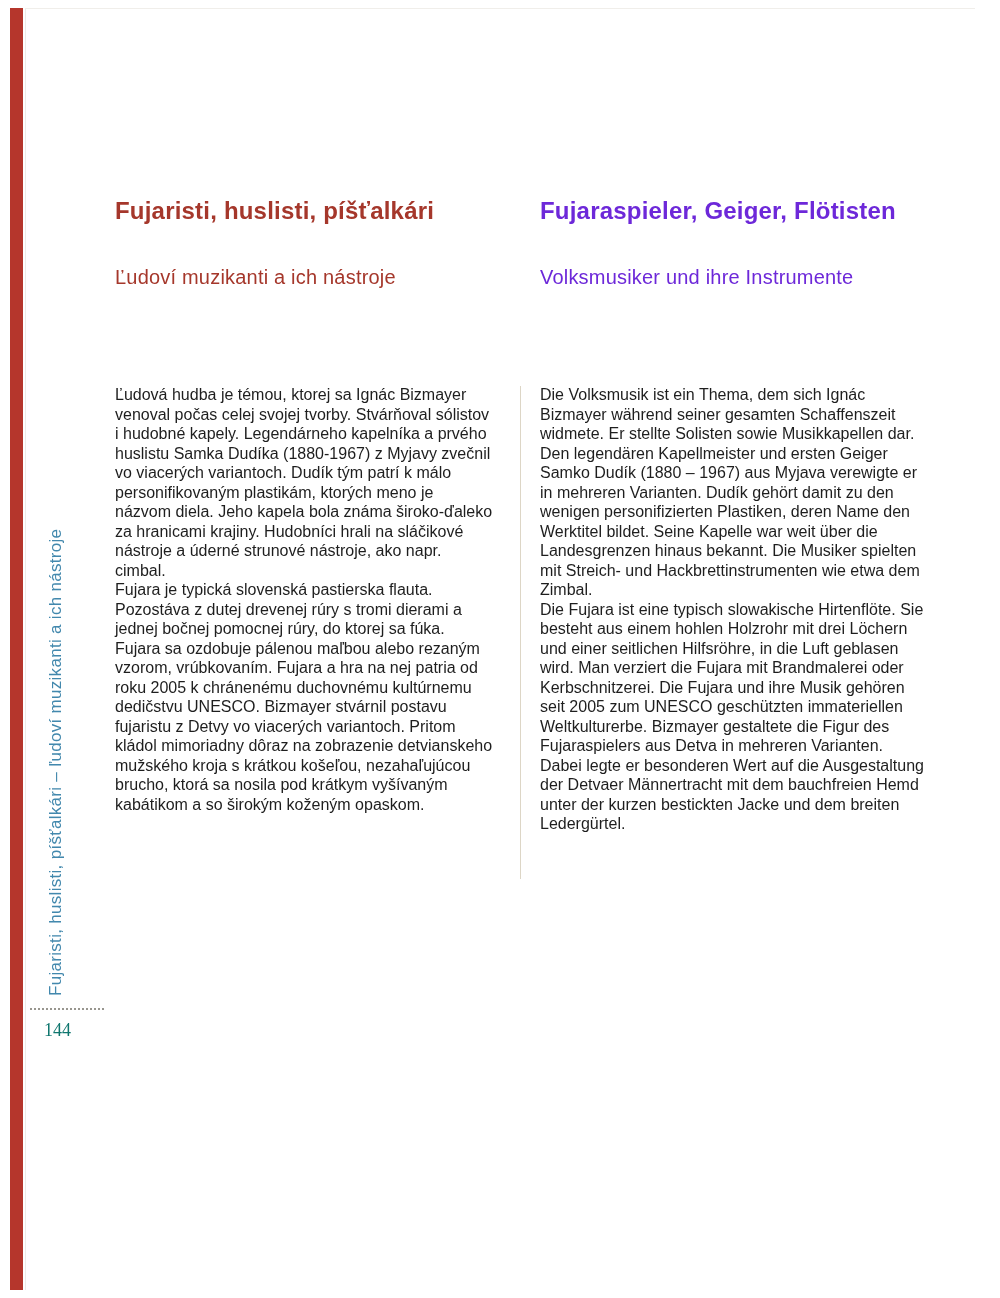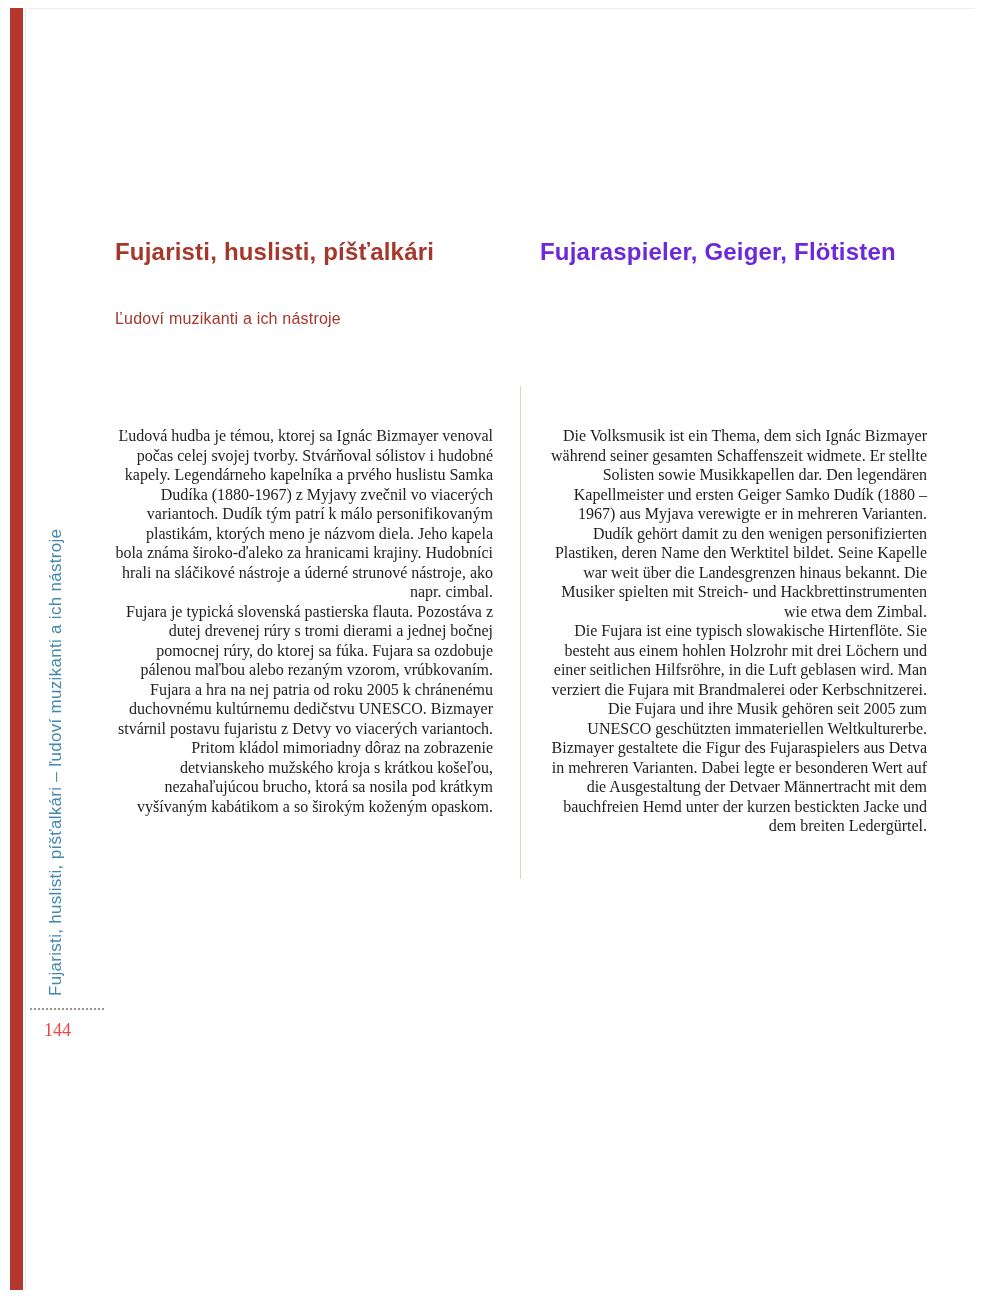--- a/index.html
+++ b/index.html
@@ -46,50 +46,50 @@
     position: absolute;
     left: 30px; top: 1008px;
     width: 74px; height: 0;
     border-top: 2px dotted #98968f;
   }
   .page-number {
     position: absolute;
     left: 44px; top: 1020px;
     font-family: "Liberation Serif", serif;
     font-size: 18px;
-    color: #ef4444;
+    color: #0f766e;
   }
   .columns {
     position: absolute;
     left: 115px; top: 196px;
     width: 812px;
     display: flex;
   }
   .col-left  { width: 378px; }
   .col-right { width: 387px; margin-left: 47px; }
-  .col-head  { height: 189px; overflow: hidden; margin-top: 41px; }
+  .col-head  { height: 189px; overflow: hidden; }
   .head {
     font-size: 24px; line-height: 30px;
     font-weight: bold;
     letter-spacing: 0.2px;
     margin: 0 0 36px 0;
   }
   .subhead {
-    font-size: 16px; line-height: 31px;
+    font-size: 20px; line-height: 31px;
     font-weight: normal;
     letter-spacing: 0.2px;
   }
   .red  { color: #a5372b; }
   .dark { color: #6d28d9; }
   .col-left .subhead { max-width: 330px; }
   .body {
-    font-family: Liberation Serif, serif;
+    font-family: Liberation Sans, sans-serif;
     font-size: 16px; line-height: 19.5px;
     color: #1e1e1e;
-    text-align: right;
+    text-align: left;
   }
   .body + .body { }
   .col-divider {
     position: absolute;
     left: 405px; top: 190px;
     width: 1px; height: 493px;
     background: #ddd6c6;
   }
 </style>
 </head>
@@ -115,19 +115,20 @@
       </div>
       <p class="body">Ľudová hudba je témou, ktorej sa Ignác Bizmayer venoval počas celej svojej tvorby. Stvárňoval sólistov i hudobné kapely. Legendárneho kapelníka a prvého huslistu Samka Dudíka (1880-1967) z Myjavy zvečnil vo viacerých variantoch. Dudík tým patrí k málo personifikovaným plastikám, ktorých meno je názvom diela. Jeho kapela bola známa široko-ďaleko za hranicami krajiny. Hudobníci hrali na sláčikové nástroje a úderné strunové nástroje, ako napr. cimbal.</p>
       <p class="body">Fujara je typická slovenská pastierska flauta. Pozostáva z dutej drevenej rúry s tromi dierami a jednej bočnej pomocnej rúry, do ktorej sa fúka. Fujara sa ozdobuje pálenou maľbou alebo rezaným vzorom, vrúbkovaním. Fujara a hra na nej patria od roku 2005 k chránenému duchovnému kultúrnemu dedičstvu UNESCO. Bizmayer stvárnil postavu fujaristu z Detvy vo viacerých variantoch. Pritom kládol mimoriadny dôraz na zobrazenie detvianskeho mužského kroja s krátkou košeľou, nezahaľujúcou brucho, ktorá sa nosila pod krátkym vyšívaným kabátikom a so širokým koženým opaskom.</p>
     </section>
 
     <div class="col-divider"></div>
 
     <section class="col-right">
       <div class="col-head">
         <h1 class="head dark">Fujaraspieler, Geiger, Flötisten</h1>
+        <h2 class="subhead dark">Volksmusiker und ihre Instrumente</h2>
       </div>
       <p class="body">Die Volksmusik ist ein Thema, dem sich Ignác Bizmayer während seiner gesamten Schaffenszeit widmete. Er stellte Solisten sowie Musikkapellen dar. Den legendären Kapellmeister und ersten Geiger Samko Dudík (1880 – 1967) aus Myjava verewigte er in mehreren Varianten. Dudík gehört damit zu den wenigen personifizierten Plastiken, deren Name den Werktitel bildet. Seine Kapelle war weit über die Landesgrenzen hinaus bekannt. Die Musiker spielten mit Streich- und Hackbrettinstrumenten wie etwa dem Zimbal.</p>
       <p class="body">Die Fujara ist eine typisch slowakische Hirtenflöte. Sie besteht aus einem hohlen Holzrohr mit drei Löchern und einer seitlichen Hilfsröhre, in die Luft geblasen wird. Man verziert die Fujara mit Brandmalerei oder Kerbschnitzerei. Die Fujara und ihre Musik gehören seit 2005 zum UNESCO geschützten immateriellen Weltkulturerbe. Bizmayer gestaltete die Figur des Fujaraspielers aus Detva in mehreren Varianten. Dabei legte er besonderen Wert auf die Ausgestaltung der Detvaer Männertracht mit dem bauchfreien Hemd unter der kurzen bestickten Jacke und dem breiten Ledergürtel.</p>
     </section>
 
   </div>
 </div>
 
 </body></html>

